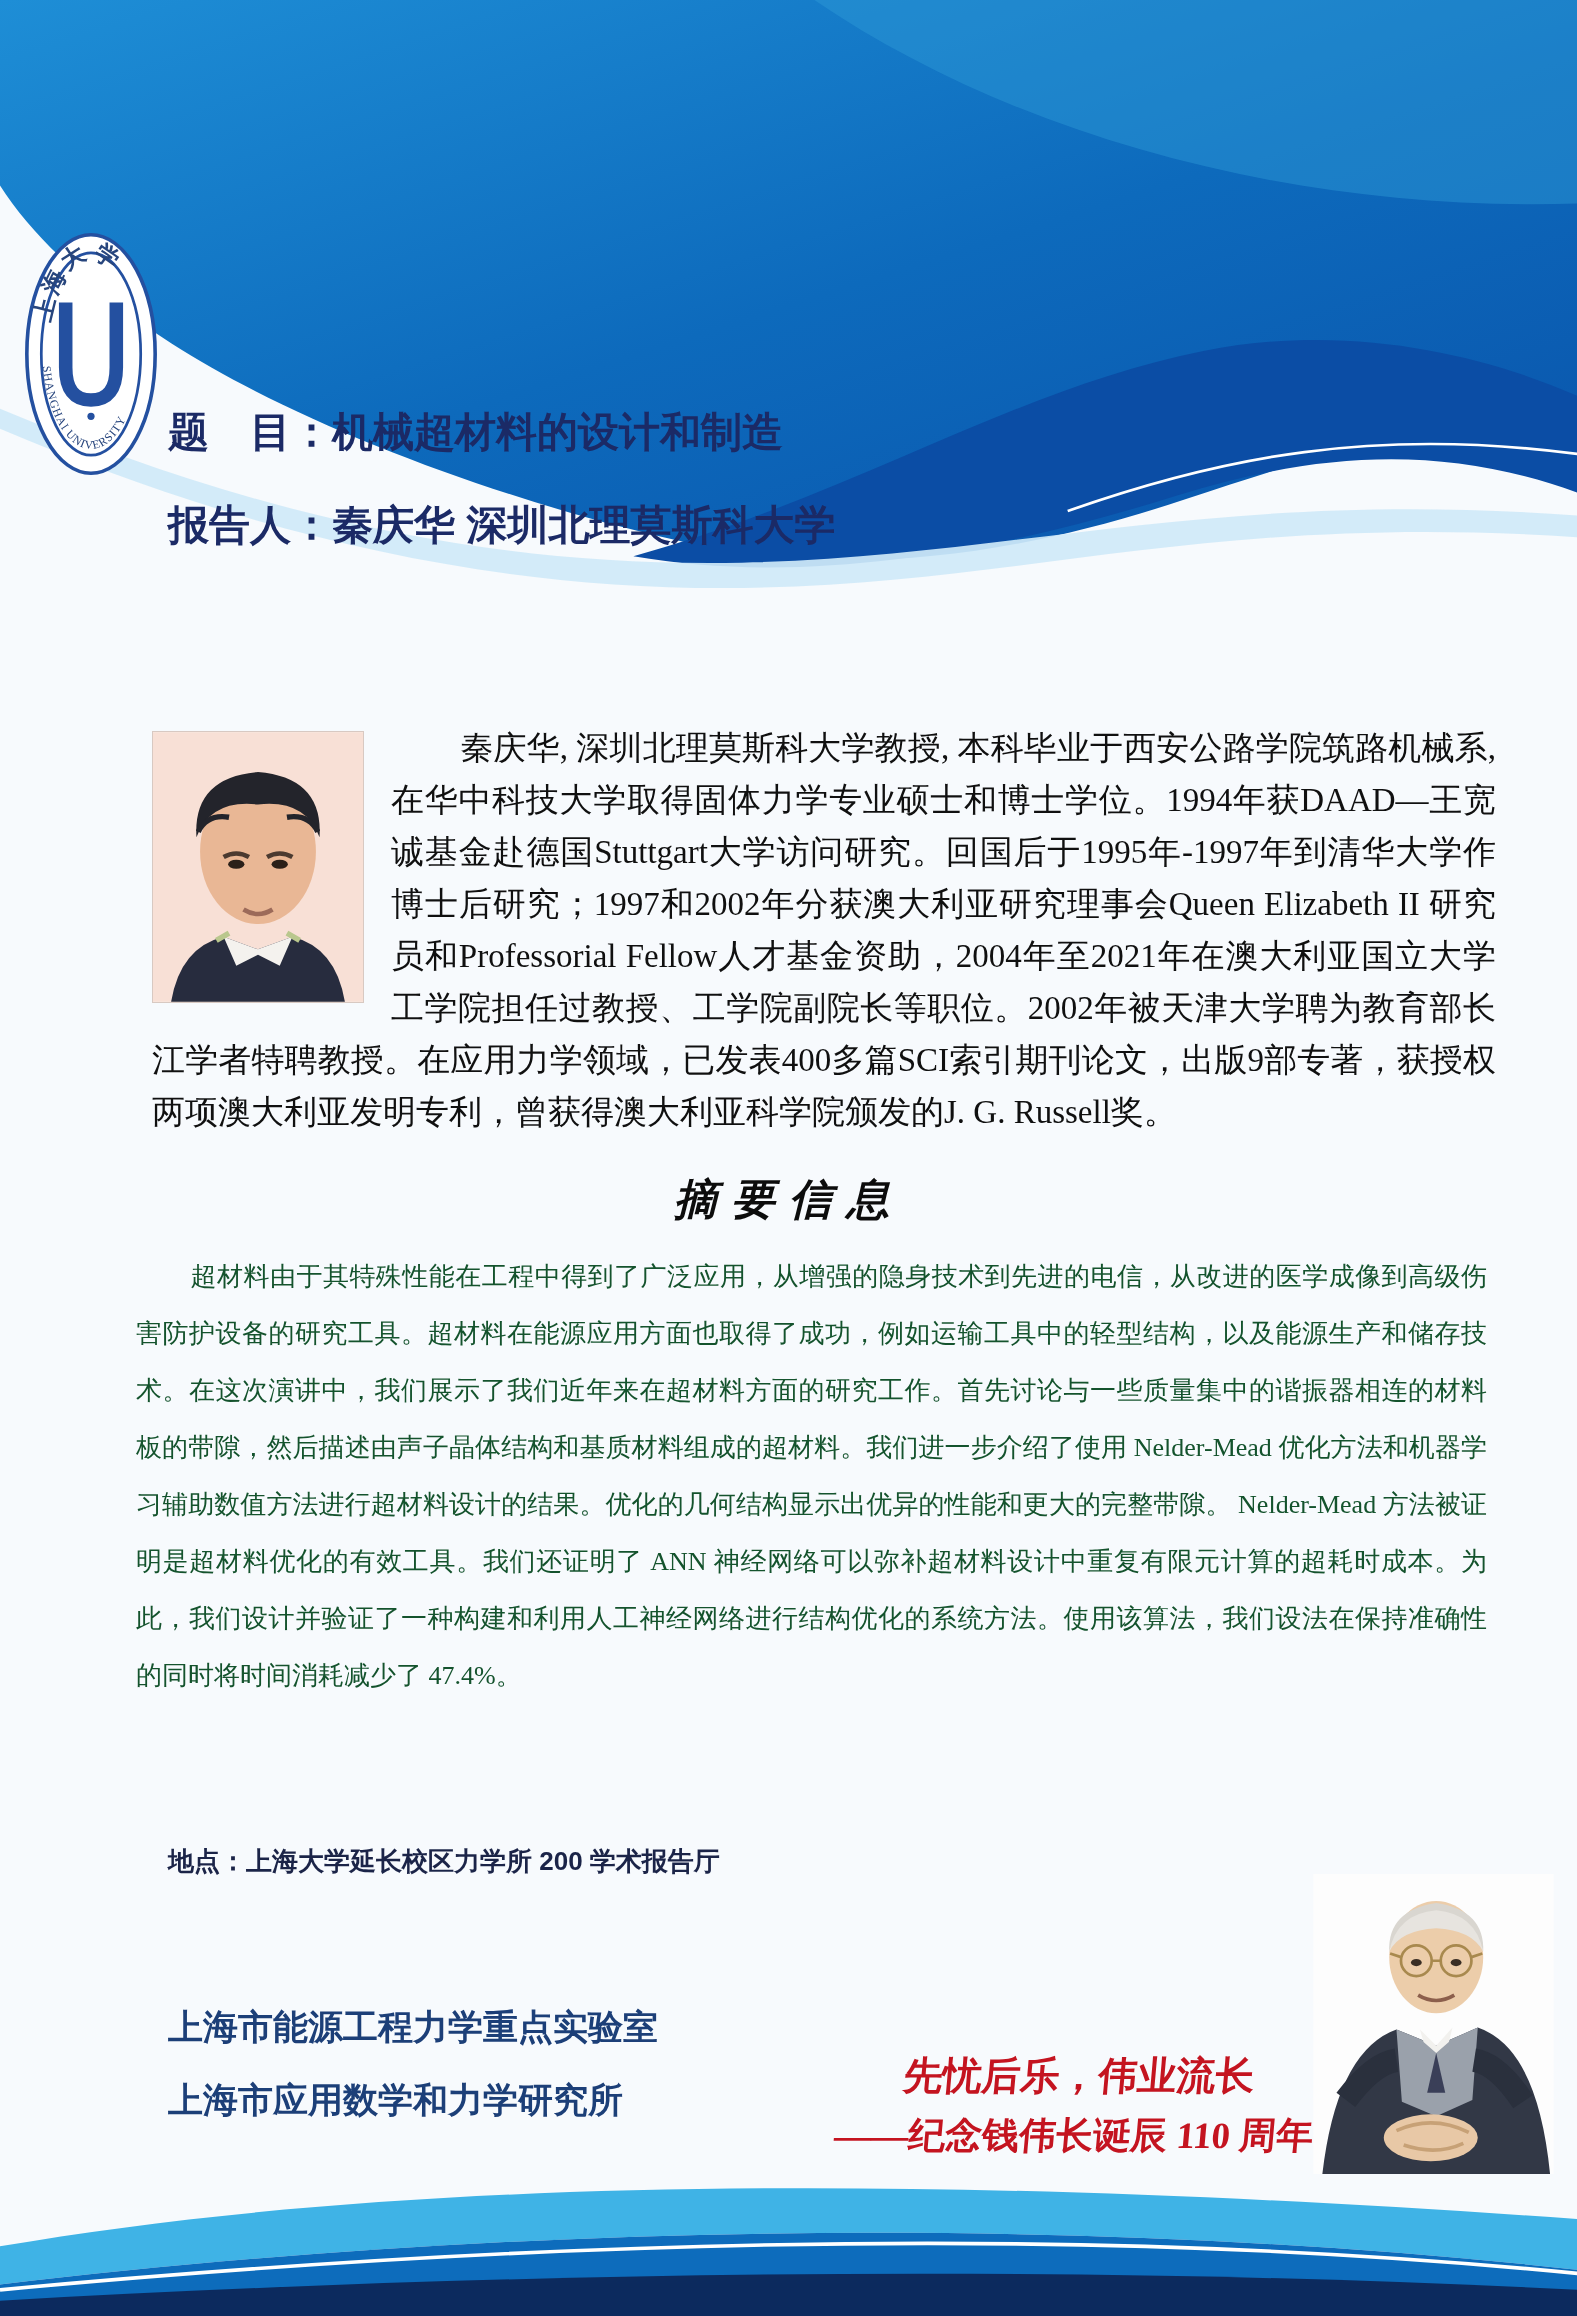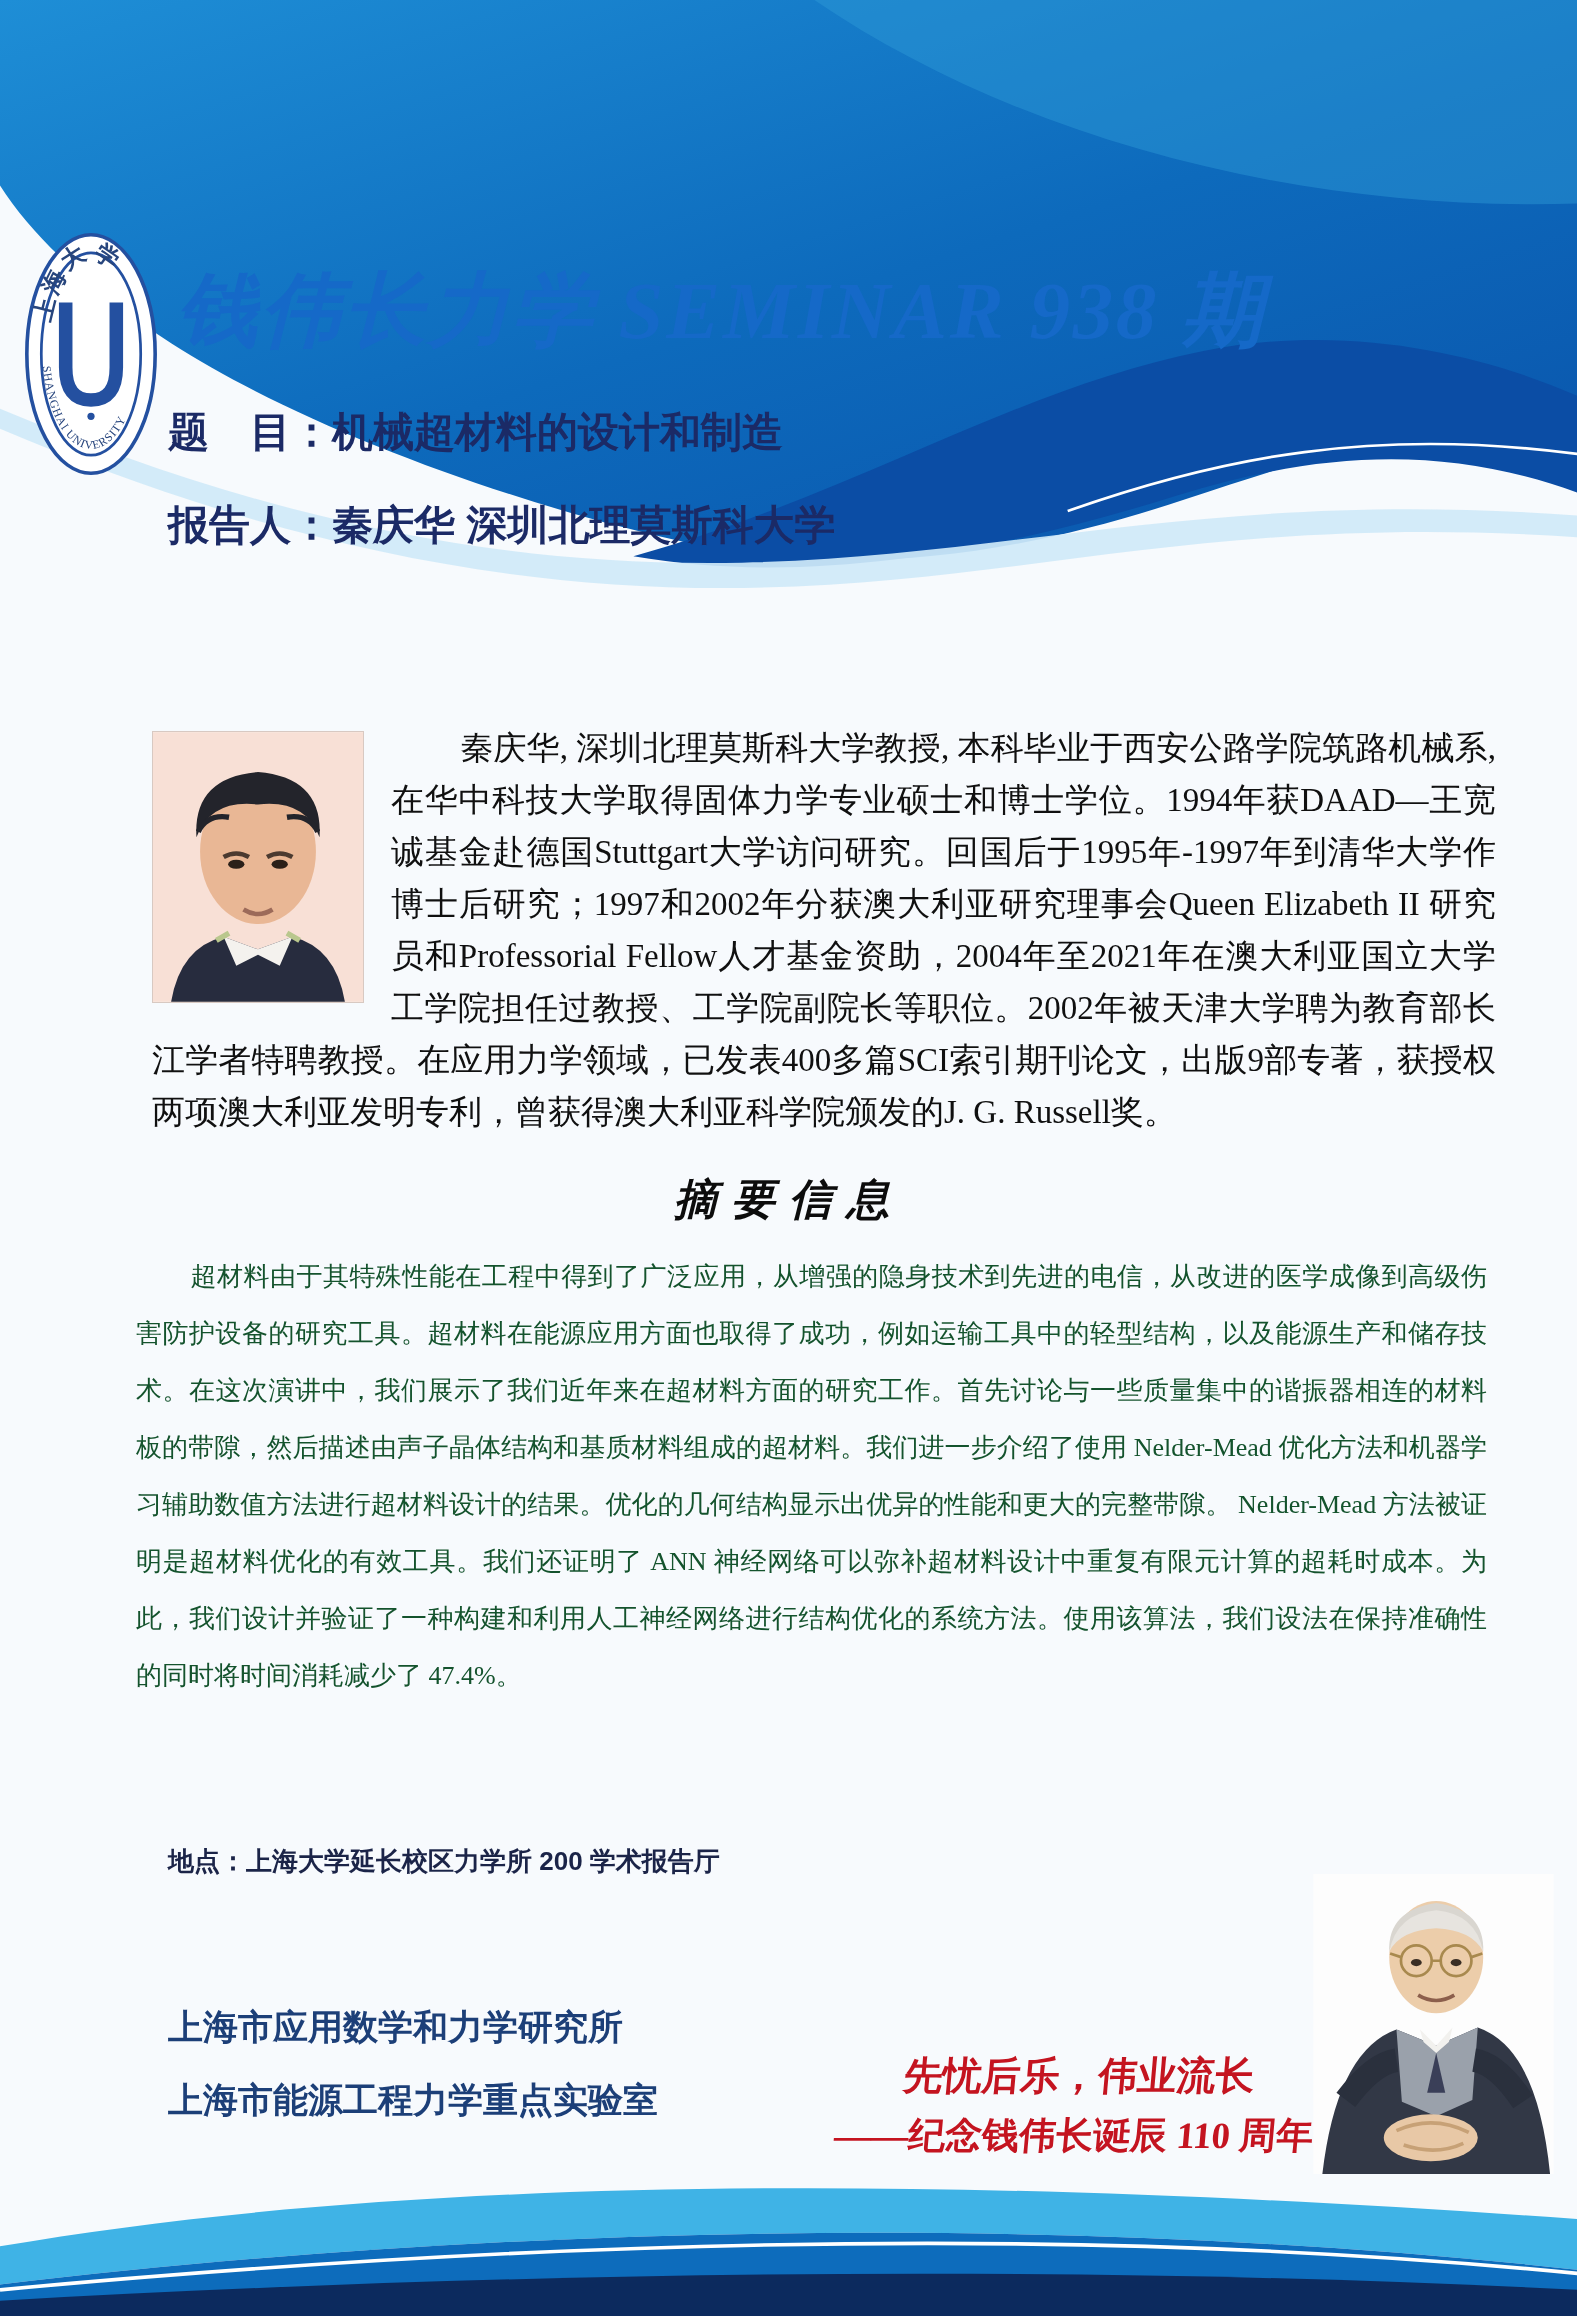--- a/index.html
+++ b/index.html
@@ -64,21 +64,20 @@
       <textPath href="#arcTop" startOffset="14%">上海大学</textPath>
     </text>
     <text font-size="13" fill="#27457d" letter-spacing="1">
       <textPath href="#arcBot" startOffset="7%">SHANGHAI UNIVERSITY</textPath>
     </text>
     <path d="M46,78 V150 Q46,186 74,186 Q102,186 102,150 V78" fill="none" stroke="#2450a0" stroke-width="15"></path>
     <path d="M60,84 V146 Q60,170 74,170 Q88,170 88,146 V84" fill="none" stroke="#ffffff" stroke-width="5"></path>
     <circle cx="74" cy="204" r="4" fill="#2450a0"></circle>
   </svg>
 
-  <div class="title">钱伟长力学 SEMINAR 938 期</div>
 
   <div class="line topic-line">
     <span>题　目：</span><span>机械超材料的设计和制造</span>
   </div>
 
   <div class="line speaker-line">
     <span>报告人：</span><span>秦庆华  深圳北理莫斯科大学</span>
   </div>
 
 
@@ -100,22 +99,22 @@
   </div>
 
   <div class="sec-head abs-head">摘要信息</div>
   <div class="abstract">超材料由于其特殊性能在工程中得到了广泛应用，从增强的隐身技术到先进的电信，从改进的医学成像到高级伤害防护设备的研究工具。超材料在能源应用方面也取得了成功，例如运输工具中的轻型结构，以及能源生产和储存技术。在这次演讲中，我们展示了我们近年来在超材料方面的研究工作。首先讨论与一些质量集中的谐振器相连的材料板的带隙，然后描述由声子晶体结构和基质材料组成的超材料。我们进一步介绍了使用 Nelder-Mead 优化方法和机器学习辅助数值方法进行超材料设计的结果。优化的几何结构显示出优异的性能和更大的完整带隙。 Nelder-Mead 方法被证明是超材料优化的有效工具。我们还证明了 ANN 神经网络可以弥补超材料设计中重复有限元计算的超耗时成本。为此，我们设计并验证了一种构建和利用人工神经网络进行结构优化的系统方法。使用该算法，我们设法在保持准确性的同时将时间消耗减少了 47.4%。</div>
 
   <div class="line venue-line">
     <span>地点：</span><span>上海大学延长校区力学所 200 学术报告厅</span>
   </div>
 
   <div class="orgs">
+    <div>上海市能源工程力学重点实验室</div>
     <div>上海市应用数学和力学研究所</div>
-    <div>上海市能源工程力学重点实验室</div>
   </div>
 
   <div class="memorial">
     <div class="l1">先忧后乐，伟业流长</div>
     <div class="l2">——纪念钱伟长诞辰 110 周年</div>
   </div>
 
   <svg class="qian-photo" viewBox="0 0 266 332">
     <rect width="266" height="332" fill="#fdfdfd"></rect>
     <ellipse cx="136" cy="92" rx="52" ry="62" fill="#eccdaa"></ellipse>

